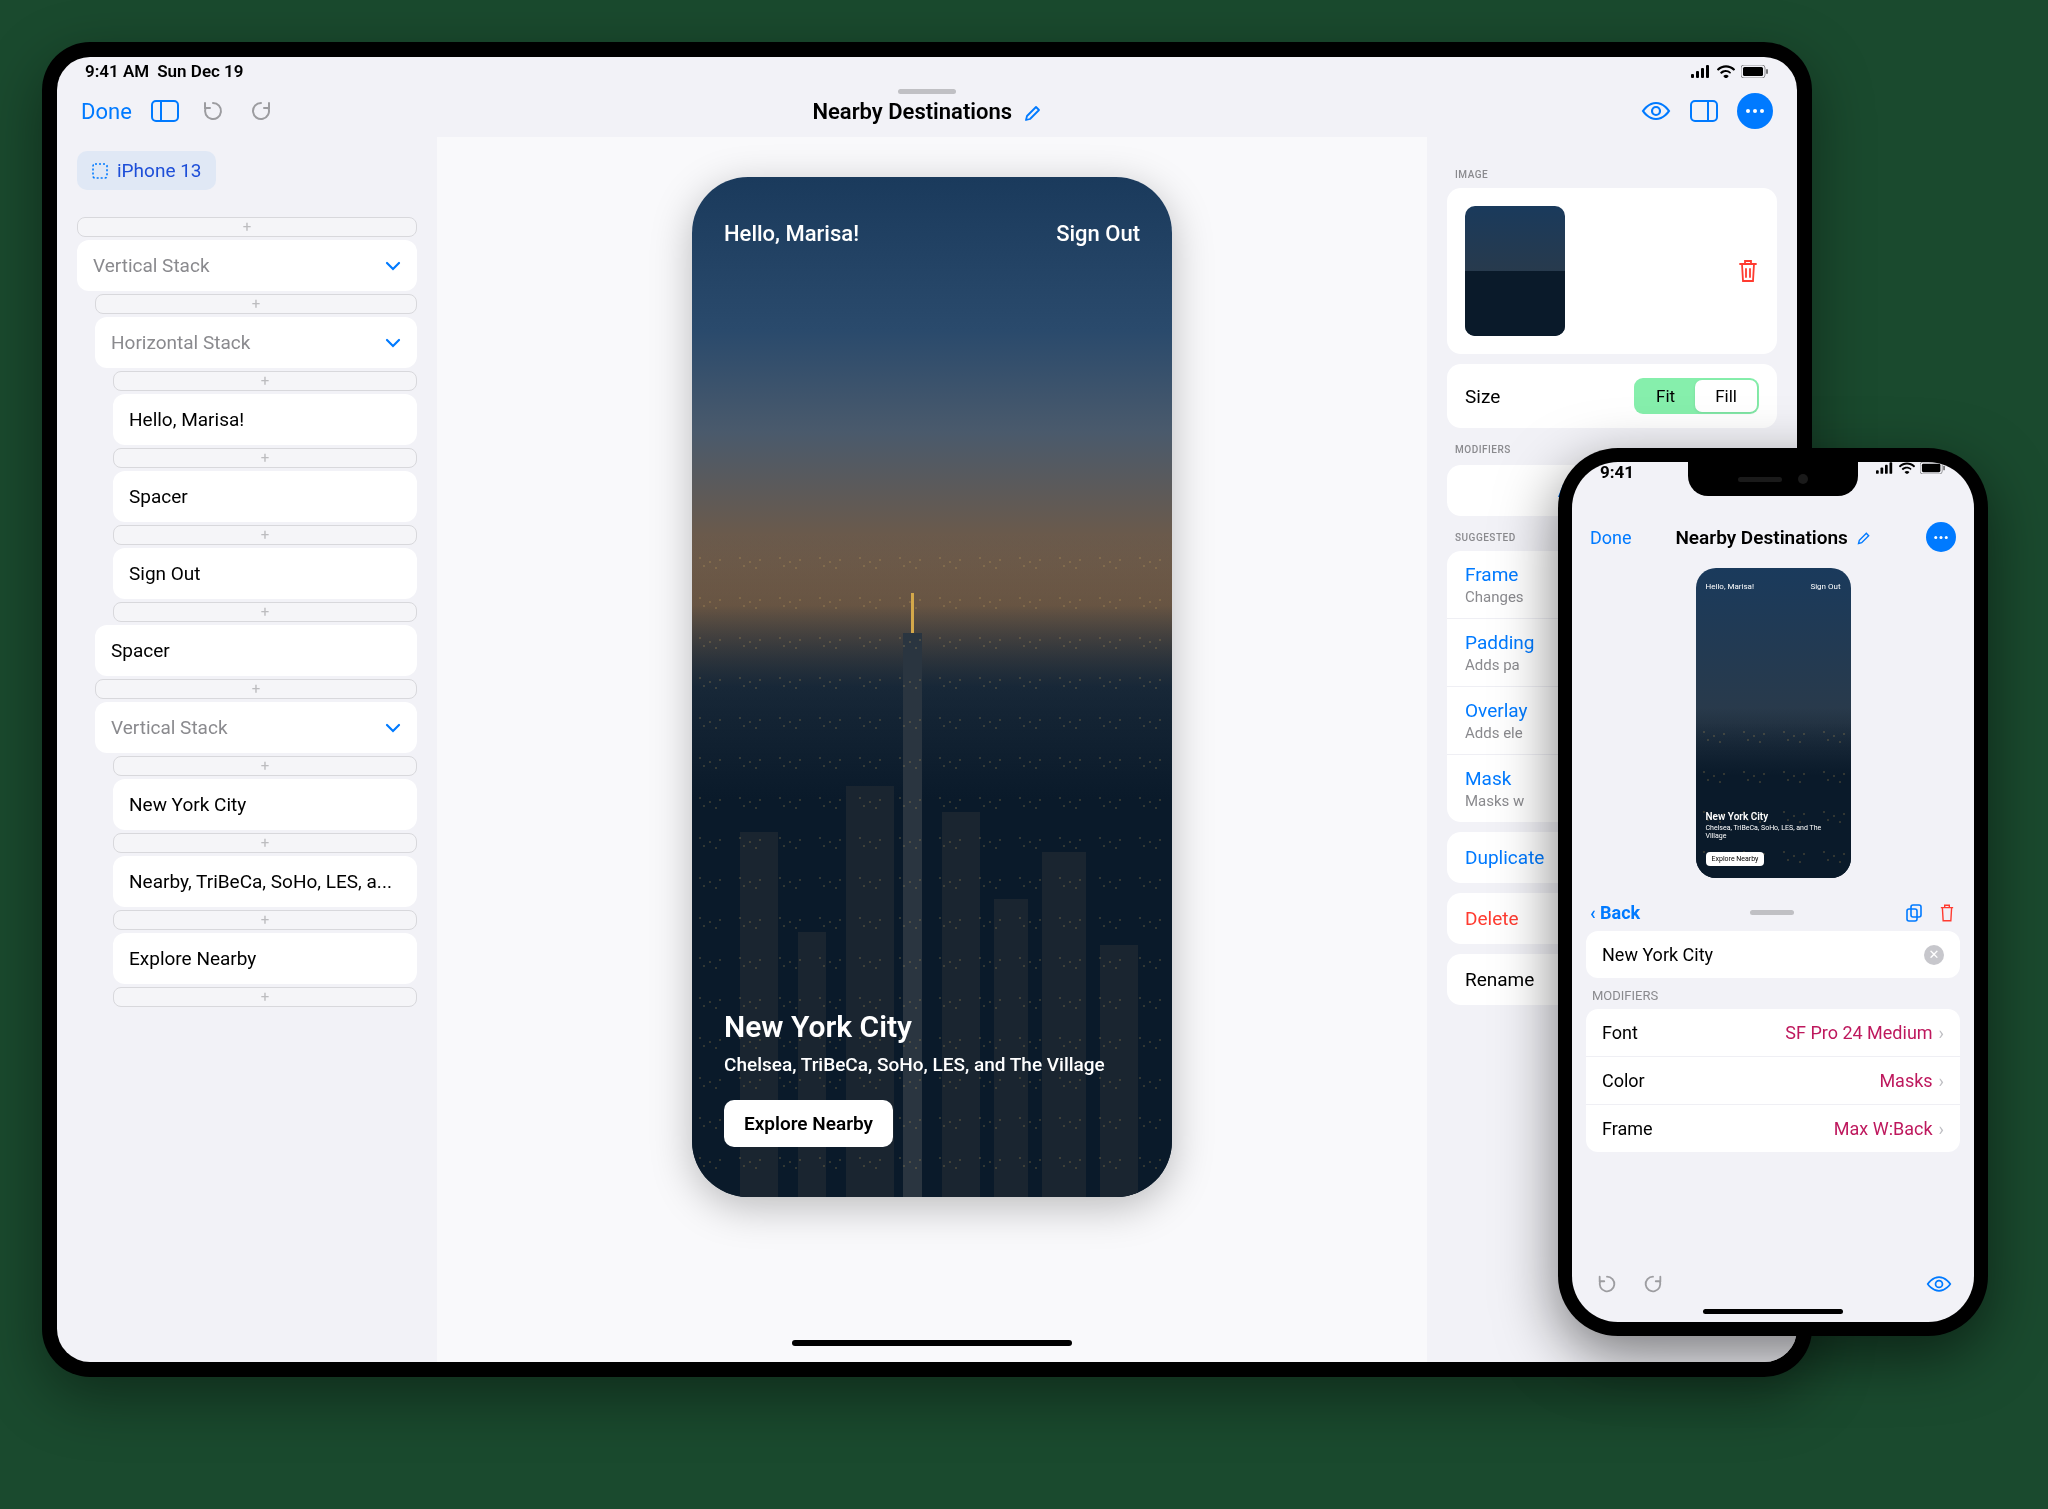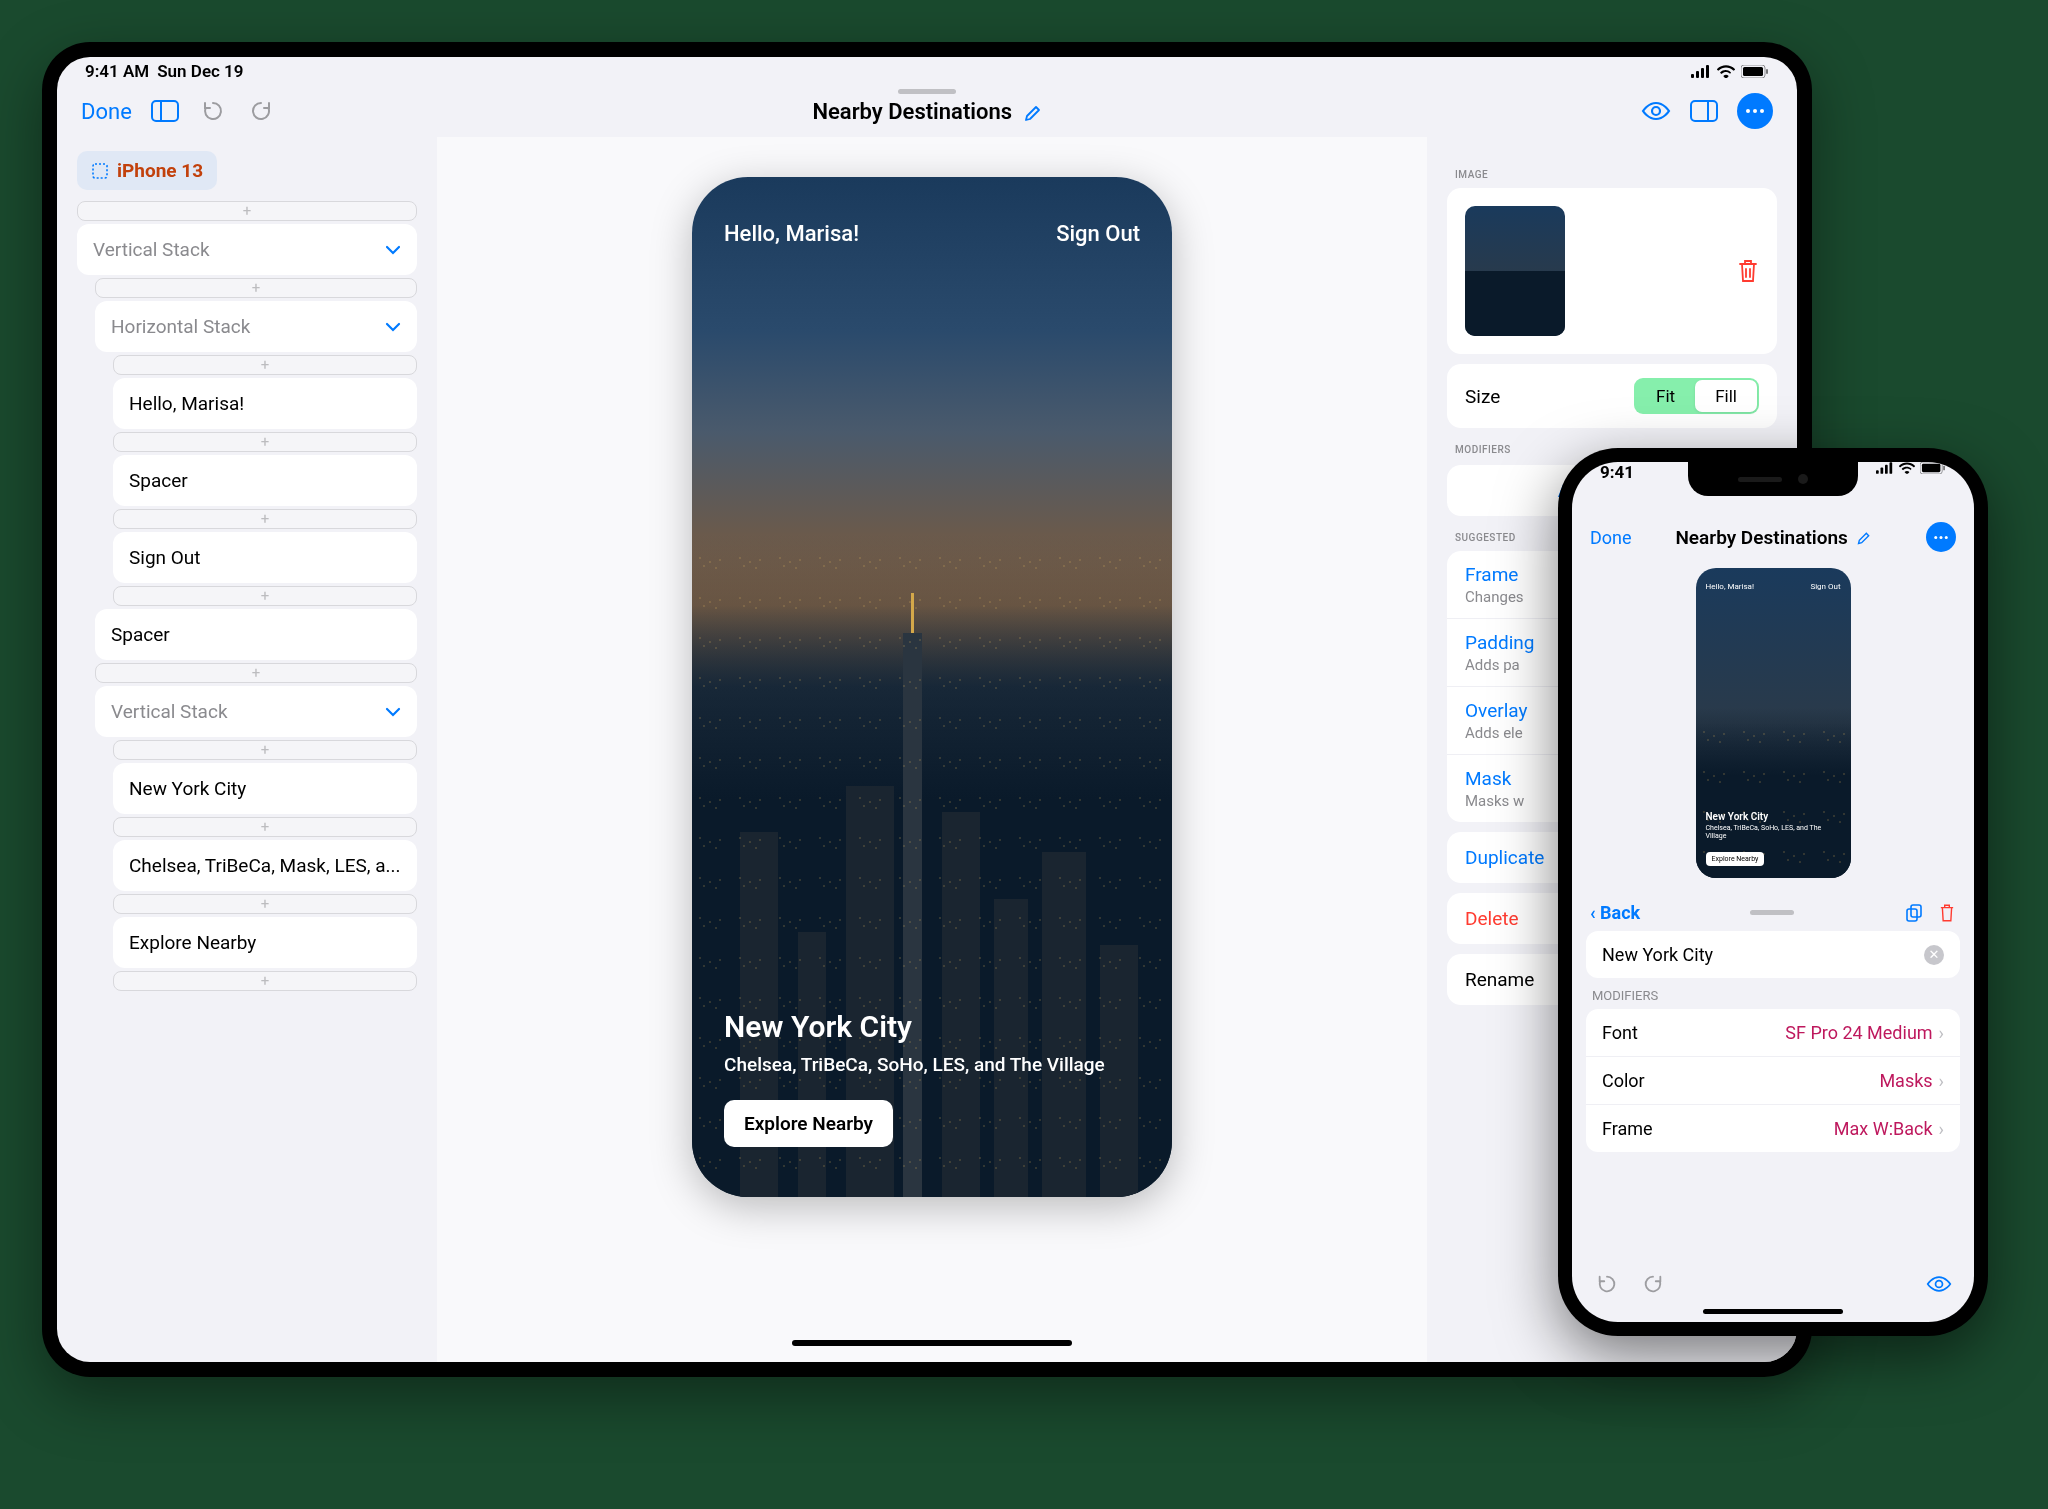--- a/index.html
+++ b/index.html
@@ -22,21 +22,21 @@
 .tb-left, .tb-right { display:flex; align-items:center; gap:18px; z-index:1; }
 .tb-right { margin-left:auto; }
 .btn-blue { color:#007aff; font-size:22px; font-weight:400; cursor:pointer; }
 .icon-btn { width:30px; height:30px; display:flex; align-items:center; justify-content:center; cursor:pointer; }
 .icon-btn.disabled { opacity:.35; }
 .circle-btn { width:36px; height:36px; border-radius:50%; background:#007aff; display:flex; align-items:center; justify-content:center; color:#fff; font-size:16px; cursor:pointer; }
 
 
 .main { flex:1; display:flex; overflow:hidden; }
 .sidebar { width:380px; padding:14px 20px; overflow-y:auto; }
-.device-chip { display:inline-flex; align-items:center; gap:8px; background:#e0e8f5; color:#c2410c; padding:8px 14px; border-radius:10px; font-size:19px; font-weight:700; margin-bottom:8px; cursor:pointer; }
+.device-chip { display:inline-flex; align-items:center; gap:8px; background:#e0e8f5; color:#1d4ed8; padding:8px 14px; border-radius:10px; font-size:19px; font-weight:400; margin-bottom:24px; cursor:pointer; }
 .device-chip svg { width:18px; height:18px; }
 
 .add-slot { height:20px; border:1px solid #d8d8dc; border-radius:8px; display:flex; align-items:center; justify-content:center; color:#bcbcbf; font-size:15px; margin:3px 0; cursor:pointer; background:#f5f5f8; }
 .tree-row { background:#fff; border-radius:12px; padding:14px 16px; font-size:19px; display:flex; align-items:center; justify-content:space-between; margin:3px 0; cursor:pointer; }
 .tree-row.nested1 { margin-left:18px; }
 .tree-row.nested2 { margin-left:36px; }
 .tree-row .label-grey { color:#8a8a8e; }
 .chev { color:#007aff; font-size:18px; }
 
 
@@ -245,21 +245,21 @@
                   <path d="M2 2l6 6 6-6" fill="none" stroke="#007aff" stroke-width="2.2" stroke-linecap="round"></path>
                 </svg>
               </span>
             </div>
             <div class="add-slot" style="margin-left: 36px;">+</div>
             <div class="tree-row nested2">
               <span>New York City</span>
             </div>
             <div class="add-slot" style="margin-left: 36px;">+</div>
             <div class="tree-row nested2">
-              <span>Chelsea, TriBeCa, Mask, LES, a...</span>
+              <span>Nearby, TriBeCa, SoHo, LES, a...</span>
             </div>
             <div class="add-slot" style="margin-left: 36px;">+</div>
             <div class="tree-row nested2">
               <span>Explore Nearby</span>
             </div>
             <div class="add-slot" style="margin-left: 36px;">+</div>
           </div>
     </div>
 
     <div class="canvas">

